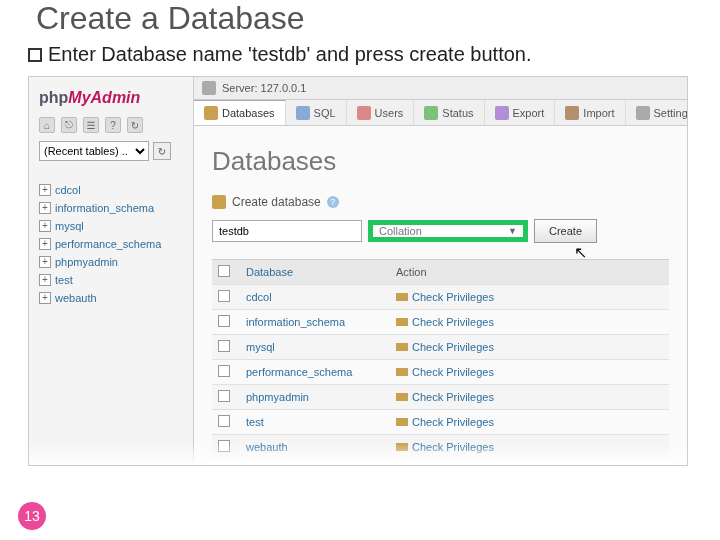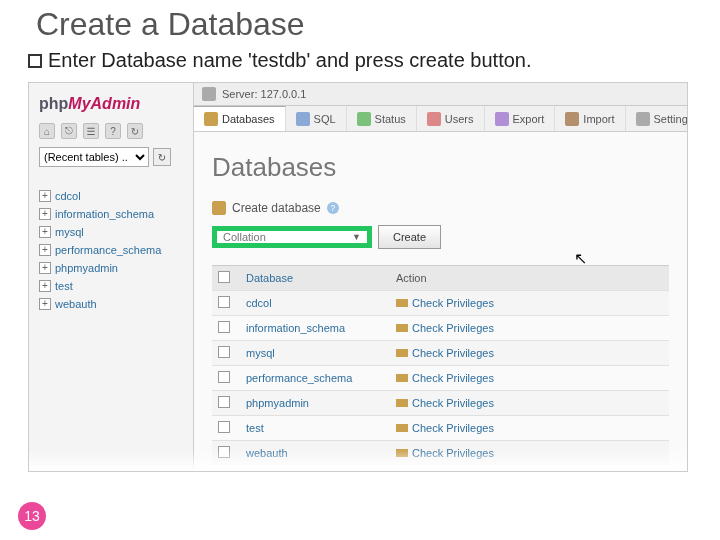--- a/index.html
+++ b/index.html
@@ -1,17 +1,17 @@
 <!DOCTYPE html>
 <html><head>
 <meta charset="utf-8">
 <style>
   * { box-sizing: border-box; margin: 0; padding: 0; }
   body { width: 720px; height: 540px; font-family: Arial, sans-serif; background: #fff; position: relative; overflow: hidden; }
-  .slide-title { font-size: 32px; color: #555; padding: 6px 36px 2px; }
+  .slide-title { font-size: 32px; color: #555; padding: 0 36px 2px; }
   .slide-instruction { font-size: 20px; color: #222; padding: 4px 28px 10px; }
   .bullet { display: inline-block; width: 14px; height: 14px; border: 2px solid #333; margin-right: 6px; vertical-align: -1px; }
   .screenshot { margin: 0 28px; border: 1px solid #ccc; width: 660px; height: 390px; position: relative; font-family: "Segoe UI", Tahoma, sans-serif; font-size: 11px; color: #444; background: #f8f9fa; overflow: hidden; }
   .sidebar { position: absolute; left: 0; top: 0; bottom: 0; width: 165px; background: #f4f4f4; border-right: 1px solid #ccc; padding: 6px; }
   .logo { font-size: 16px; font-weight: 700; margin: 6px 4px 10px; }
   .logo .p { color: #556; }
   .logo .m { color: #be185d; font-style: italic; }
   .mini-icons { display: flex; gap: 6px; margin: 0 4px 8px; }
   .mini-icons span { width: 16px; height: 16px; background: #ddd; border: 1px solid #bbb; border-radius: 2px; display: flex; align-items: center; justify-content: center; font-size: 10px; color: #666; }
   .recent { display: flex; align-items: center; gap: 4px; margin: 0 4px 20px; }
@@ -125,26 +125,26 @@
     <div class="tabs">
       <div class="tab active">
           <span class="ti ti-db"></span>
           <span>Databases</span>
         </div>
       <div class="tab">
           <span class="ti ti-sql"></span>
           <span>SQL</span>
         </div>
       <div class="tab">
+          <span class="ti ti-users"></span>
+          <span>Users</span>
+        </div>
+      <div class="tab">
           <span class="ti ti-status"></span>
           <span>Status</span>
-        </div>
-      <div class="tab">
-          <span class="ti ti-users"></span>
-          <span>Users</span>
         </div>
       <div class="tab">
           <span class="ti ti-export"></span>
           <span>Export</span>
         </div>
       <div class="tab">
           <span class="ti ti-import"></span>
           <span>Import</span>
         </div>
       <div class="tab">
@@ -156,20 +156,21 @@
     <div class="content">
       <div class="page-head">Databases</div>
 
       <div class="create-row">
         <span class="db-icon"></span>
         <span>Create database</span>
         <span class="help-icon">?</span>
       </div>
 
       <div class="form-row">
+        <input class="text-input" value="testdb" style="">
         <div class="collation">
           <span>Collation</span>
           <span class="dd">▼</span>
         </div>
         <button class="create-btn">Create</button>
         <span class="cursor" style="left:380px; top:166px;">↖</span>
       </div>
 
       <div class="db-table">
         <div class="db-head">

